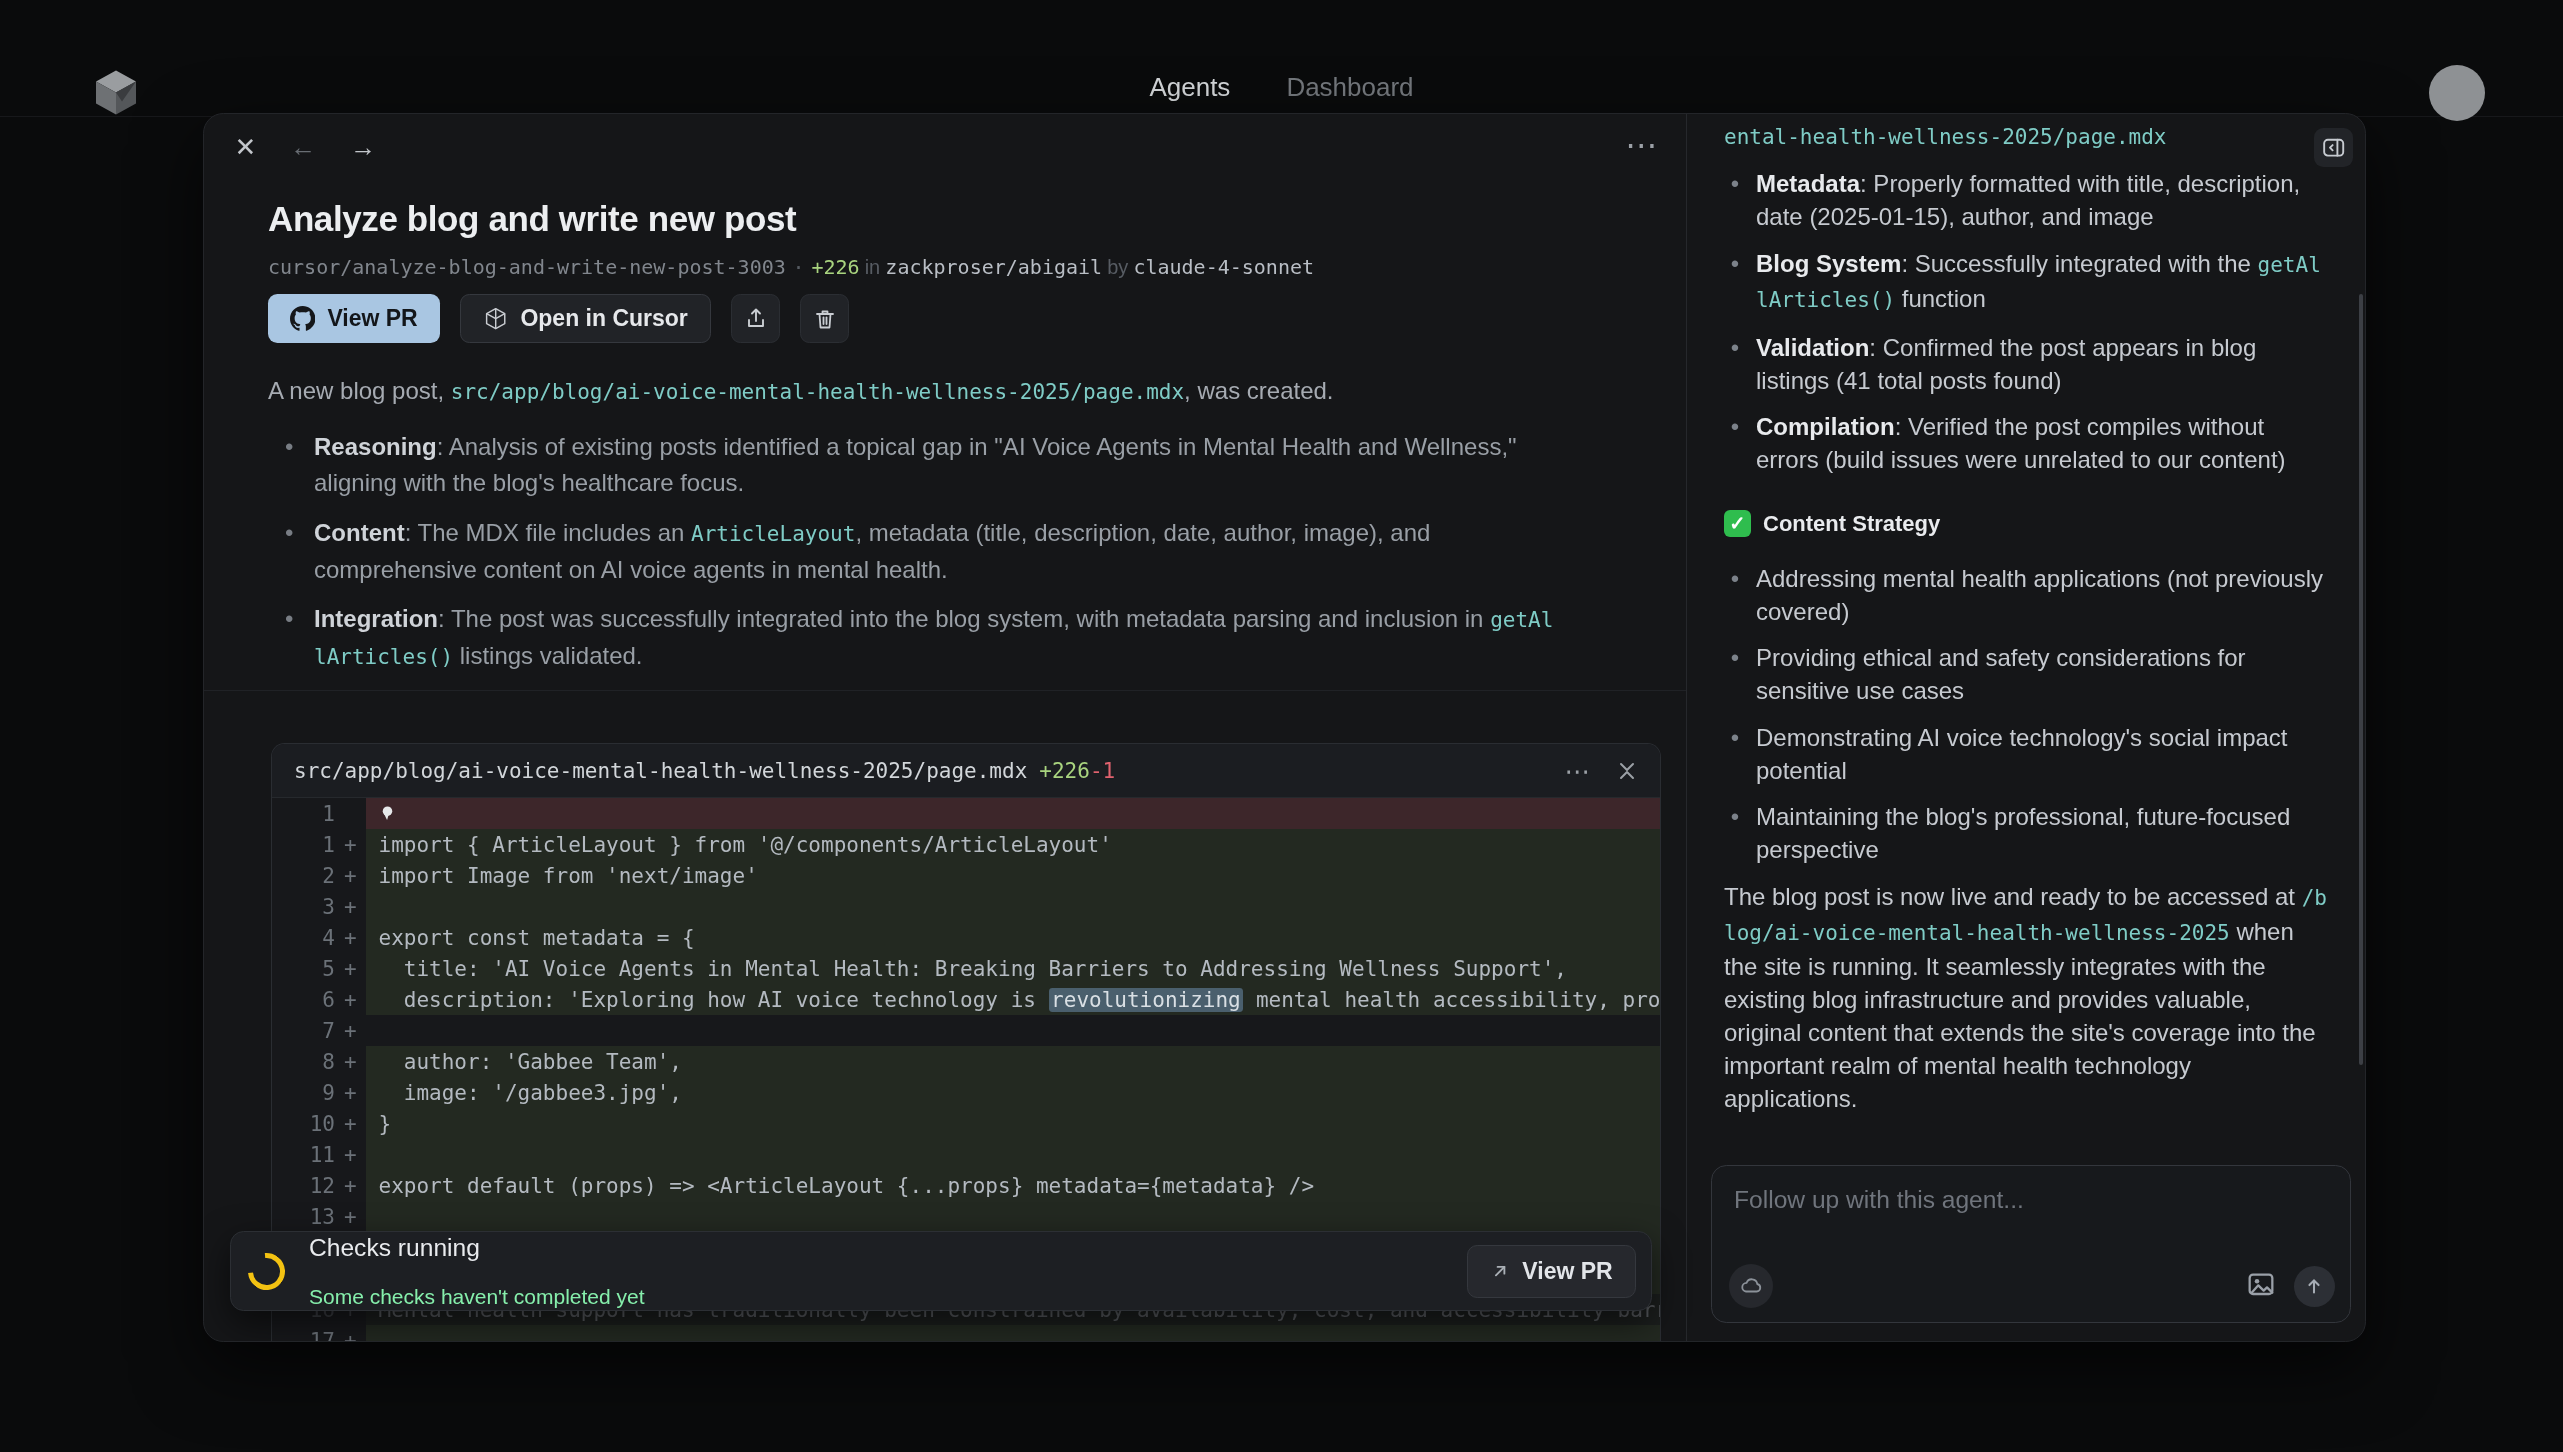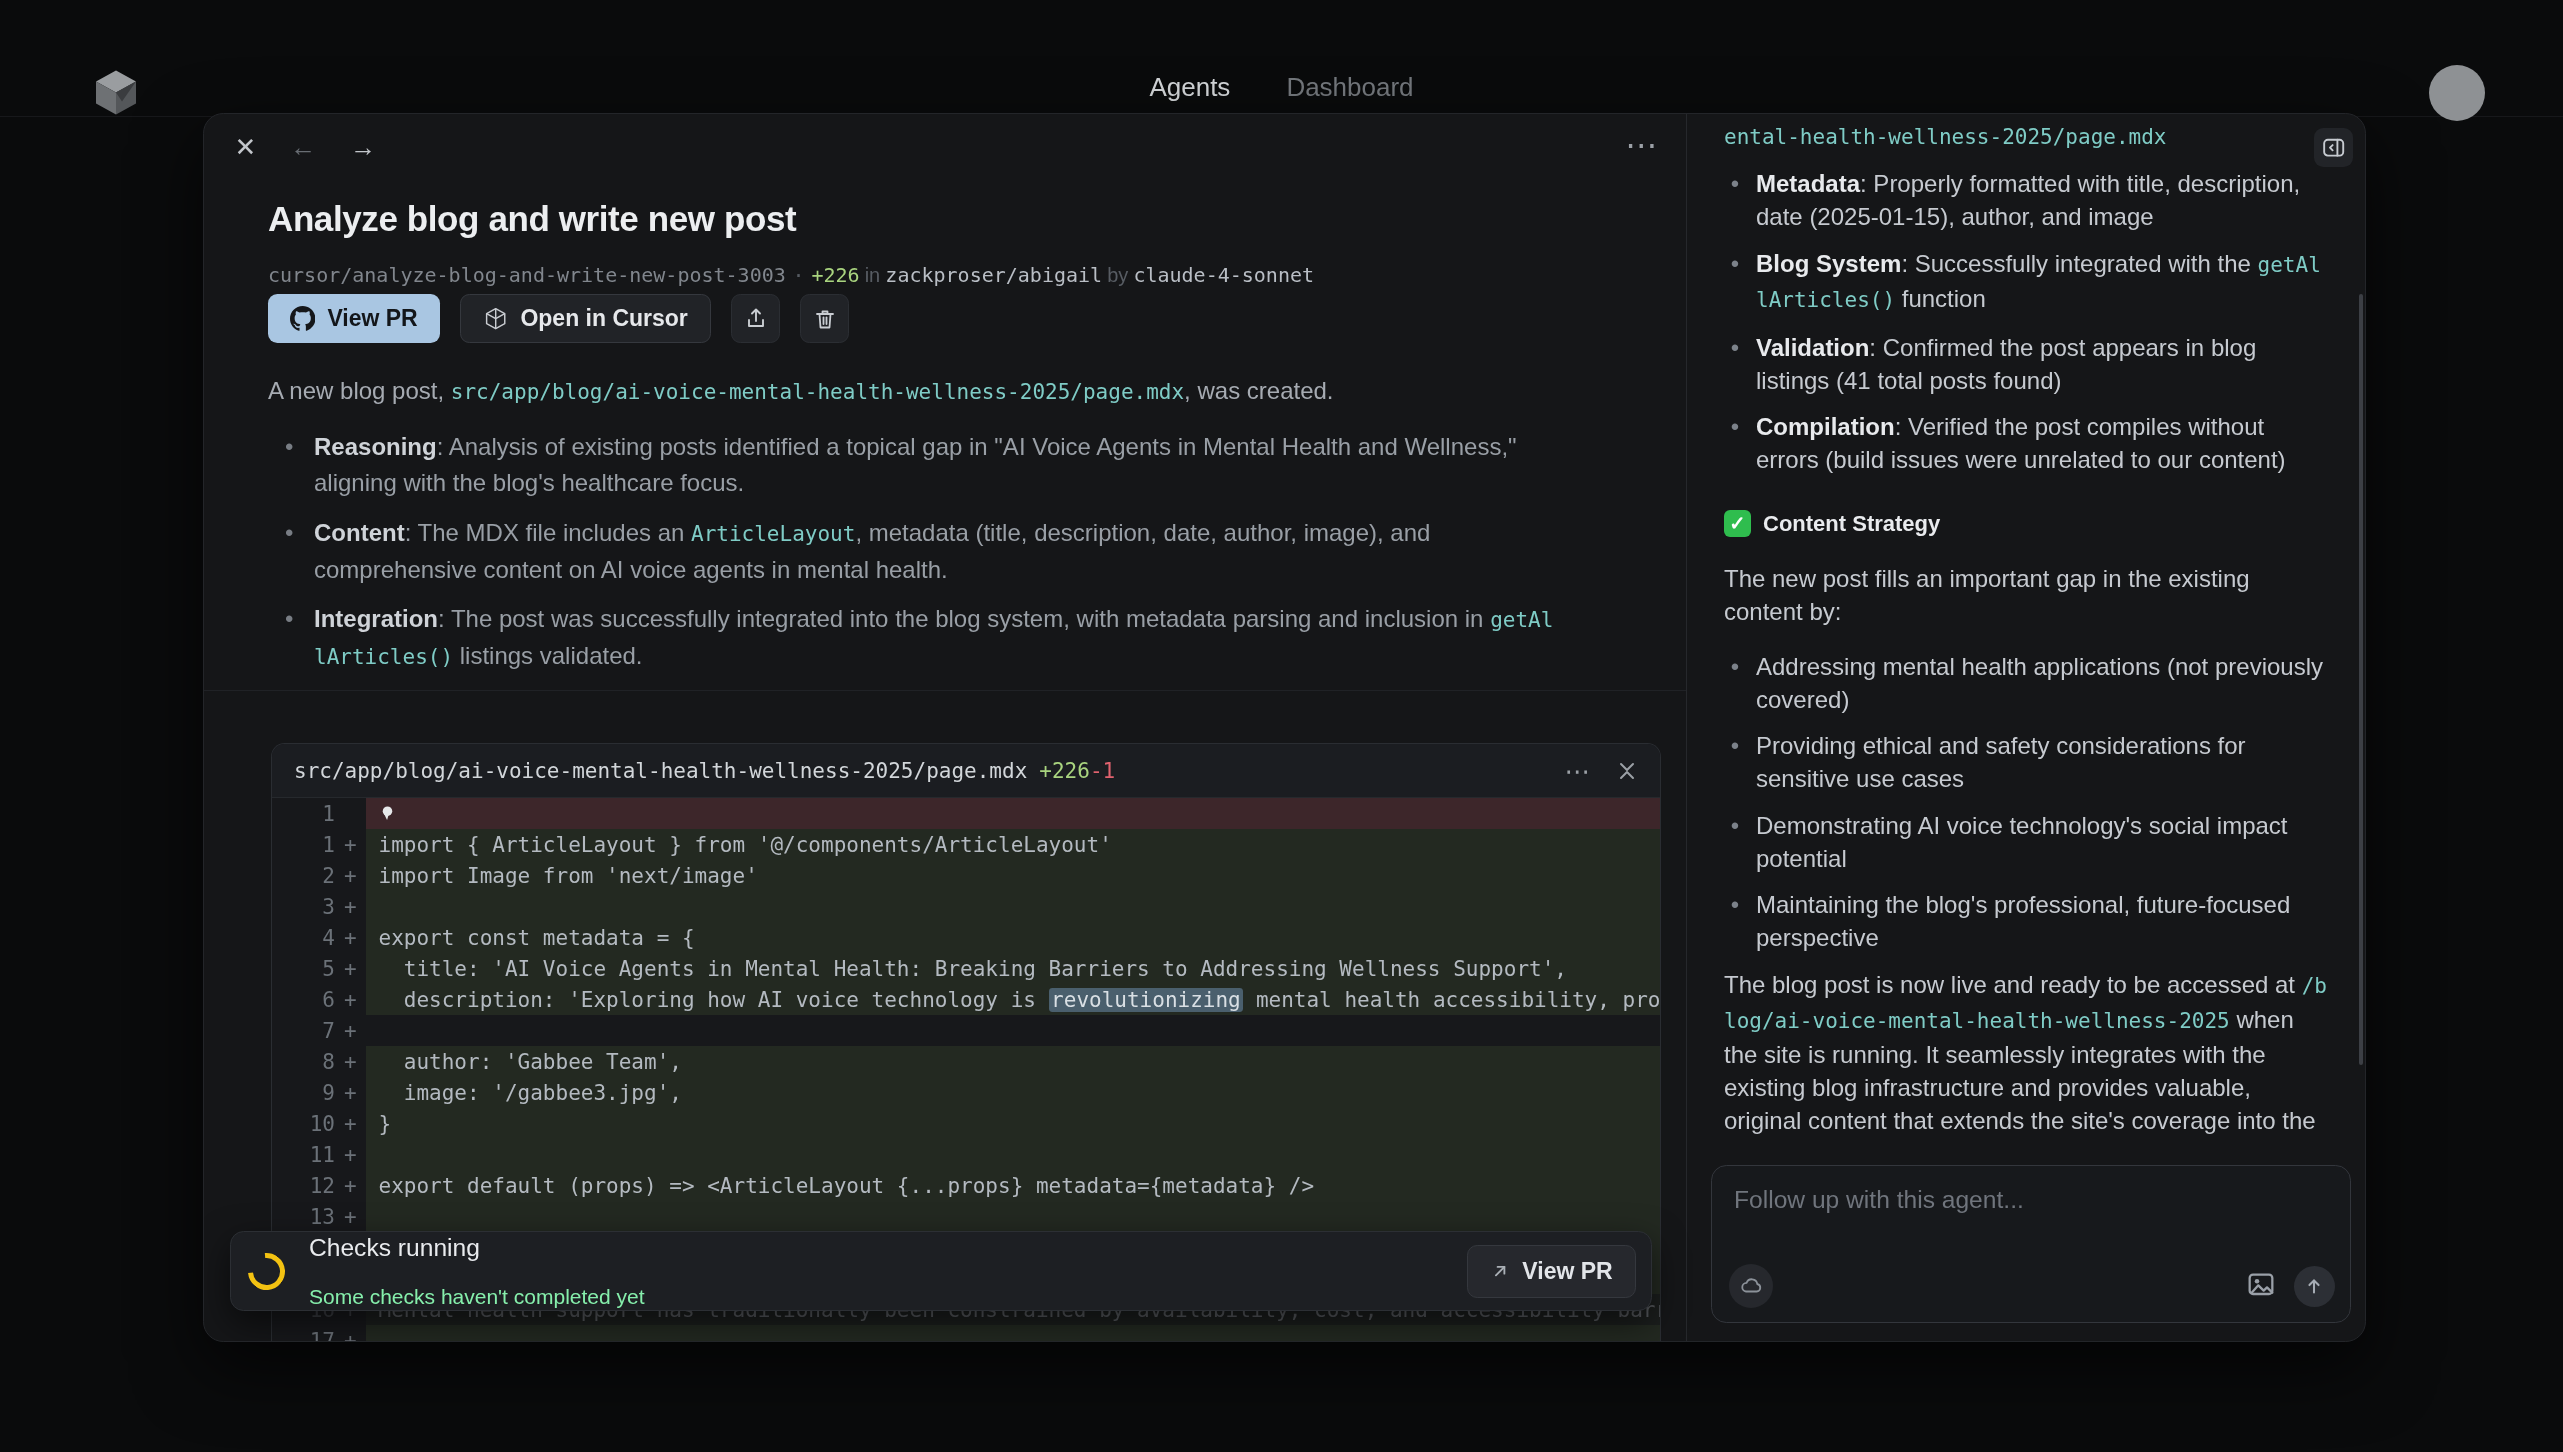--- a/index.html
+++ b/index.html
@@ -25,21 +25,21 @@
   .left-col { position:absolute; left:0; top:0; width:1482px; height:100%; }
 
   .toolbar { position:absolute; left:30.5px; top:20.3px; display:flex; gap:34px; align-items:center; }
   .tb-ic { font-size:26px; color:#c2c6cb; cursor:pointer; line-height:1; }
   .tb-ic.dim { color:#686d73; }
   .more-btn { position:absolute; right:27px; top:12px; font-size:32px; color:#9ba0a6;
     cursor:pointer; letter-spacing:1.7px; }
 
   .title { position:absolute; left:64px; top:85px; font-size:35px; font-weight:700;
     color:#eceef0; letter-spacing:-0.4px; }
-  .crumb { position:absolute; left:64px; top:141px; font-size:20px; color:#81868d;margin-top:8px; }
+  .crumb { position:absolute; left:64px; top:141px; font-size:20px; color:#81868d; }
   .crumb .sep { color:#575c63; padding:0 6.8px; }
   .crumb .adds { color:#a9d47f; }
   .crumb .lbl { color:#575c63; font-family:"Liberation Sans",sans-serif; padding:0 5.1px; }
   .crumb .name { color:#b9bec5; }
 
   .actions { position:absolute; left:64px; top:180px; display:flex; gap:20.3px; align-items:center; }
   .btn { display:flex; align-items:center; gap:12px; height:49px; padding:0 22px;
     border-radius:9.3px; font-size:23px; font-weight:600; cursor:pointer; }
   .btn-pr { background:#a9c6e2; color:#13161a; }
   .btn-cursor { background:#212327; color:#e6e8eb; border:0.8px solid #35383e; }
@@ -298,21 +298,20 @@
           </li>
           <li>
             <span class="dot">•</span>
             <div class="btext"><span class="seg-bold">Compilation</span><span class="seg-text">: Verified the post compiles without errors (build issues were unrelated to our content)</span></div>
           </li>
         </ul>
       <div class="p-heading">
         <span class="check-badge">✓</span>
         <span class="ht">Content Strategy</span>
       </div>
-      <div class="p-para">The new post fills an important gap in the existing content by:</div>
       <ul class="plist">
           <li>
             <span class="dot">•</span>
             <div class="btext">Addressing mental health applications (not previously covered)</div>
           </li>
           <li>
             <span class="dot">•</span>
             <div class="btext">Providing ethical and safety considerations for sensitive use cases</div>
           </li>
           <li>

